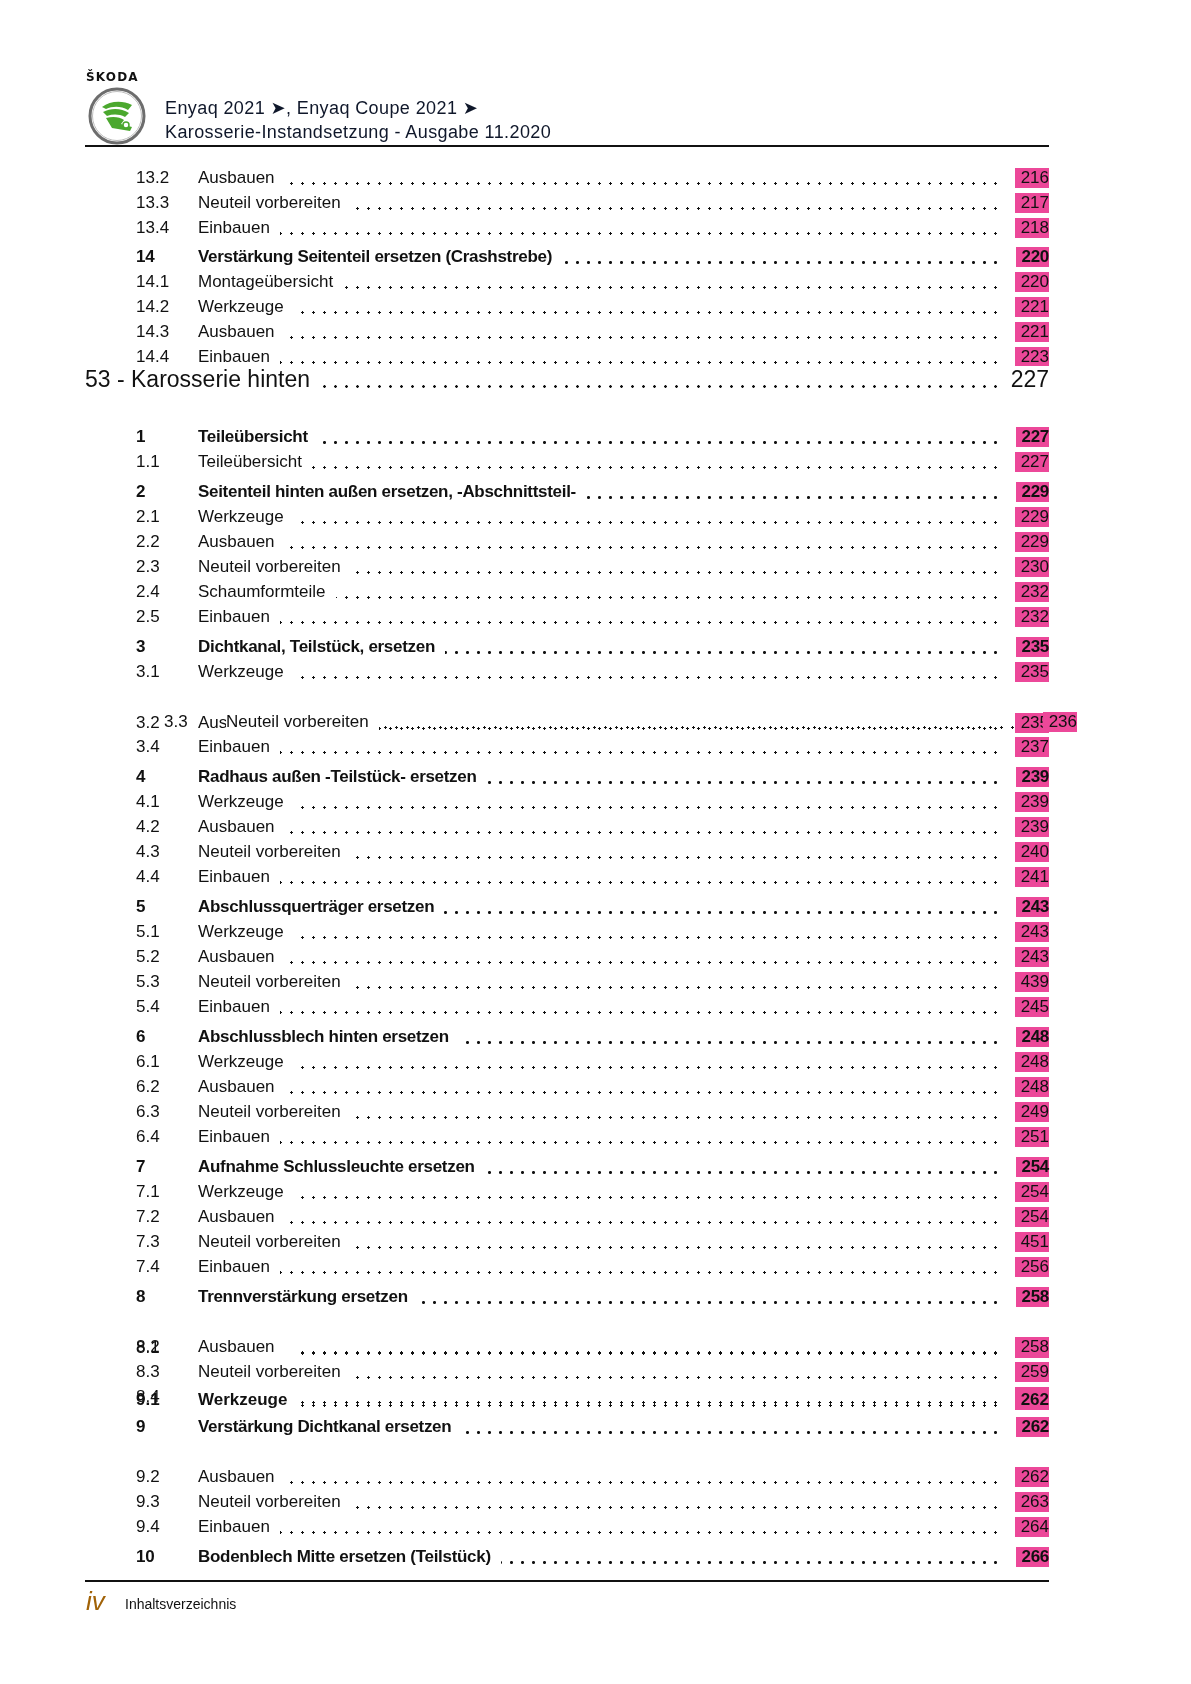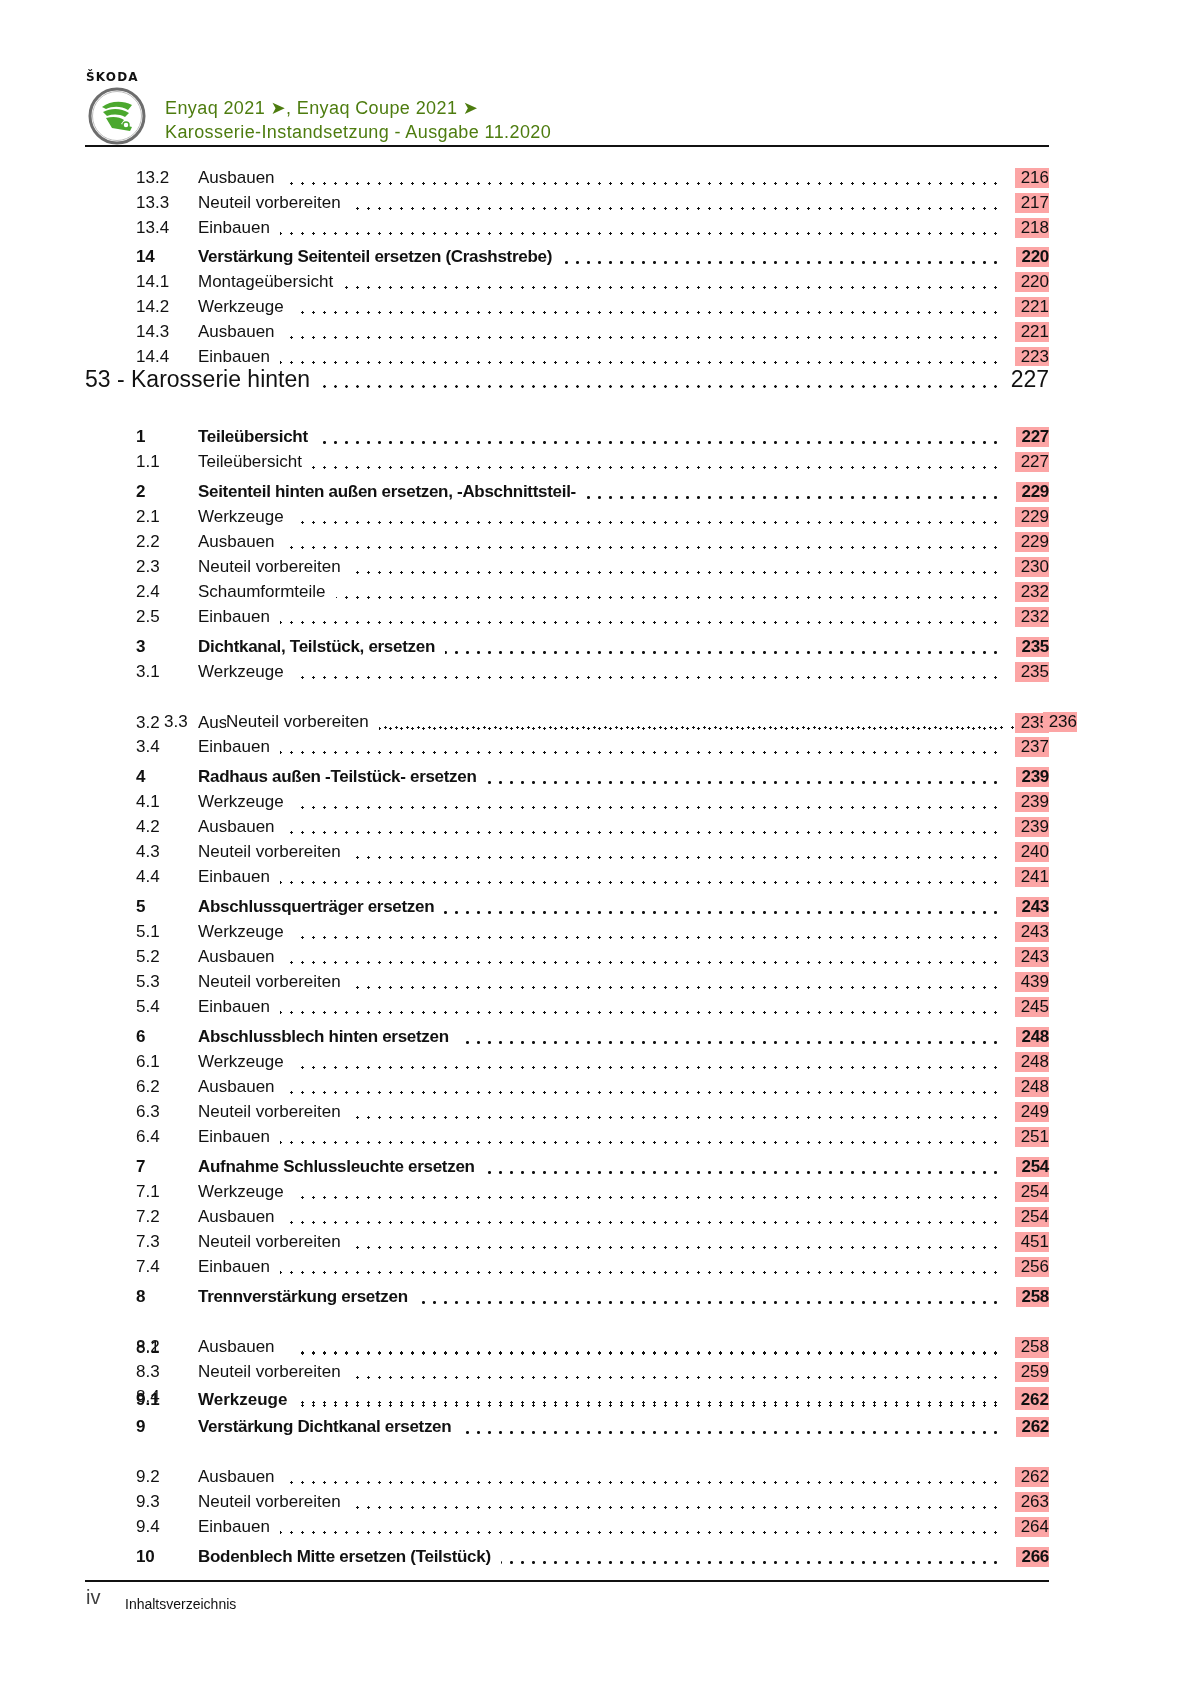--- a/index.html
+++ b/index.html
@@ -1,42 +1,42 @@
 <!DOCTYPE html>
 <html><head>
 <meta charset="utf-8">
 <style>
   html, body { margin:0; padding:0; background:#ffffff; }
   body { width:1191px; height:1684px; position:relative; overflow:hidden;
          font-family:"Liberation Sans", sans-serif; color:#111; }
   .brand { position:absolute; left:86px; top:70px; font-family:"DejaVu Sans", sans-serif;
            font-weight:bold; font-size:12px; letter-spacing:1.2px; color:#111; }
   .logo { position:absolute; left:88px; top:87px; width:58px; height:58px; }
-  .hdr-title { position:absolute; left:165px; font-size:18px; letter-spacing:0.4px; color:#4d7c0f; white-space:nowrap; }
+  .hdr-title { position:absolute; left:165px; font-size:18px; letter-spacing:0.4px; color:#0f172a; white-space:nowrap; }
   .hdr-title.l1 { top:97px; }
   .hdr-title.l2 { top:122px; }
   .rule { position:absolute; left:85px; width:964px; background:#111; }
   .rule.top { top:145px; height:2px; }
   .rule.bottom { top:1580px; height:2px; }
   .row { position:absolute; left:136px; width:913px; height:22px; display:flex; align-items:center; }
   .row .num { position:absolute; left:0; width:60px; font-size:17px; }
   .row .title { position:absolute; left:62px; font-size:17px; white-space:nowrap; background:#fff; padding-right:10px; z-index:2; }
   .row .leader { position:absolute; left:62px; right:48px; top:15px; height:3px;
                  background-image:radial-gradient(circle, #111 1px, transparent 1.3px);
                  background-size:11px 3px; background-repeat:repeat-x; background-position:right center; }
-  .row .page { position:absolute; right:0; font-size:17px; text-align:right; background:#fca5a5; padding-left:6px; z-index:2; }
+  .row .page { position:absolute; right:0; font-size:17px; text-align:right; background:#ec4899; padding-left:6px; z-index:2; }
   .row.bold .num, .row.bold .title, .row.bold .page { font-weight:bold; letter-spacing:-0.3px; }
   .row.bold .leader { background-image:radial-gradient(circle, #111 1.3px, transparent 1.6px); }
   .chapter { position:absolute; left:85px; width:964px; height:28px; }
   .chapter .title { position:absolute; left:0; top:0; font-size:23px; background:#fff; padding-right:10px; z-index:2; white-space:nowrap; }
   .chapter .leader { position:absolute; left:0; right:48px; top:19px; height:3px;
                  background-image:radial-gradient(circle, #111 1.2px, transparent 1.5px);
                  background-size:11px 3px; background-repeat:repeat-x; background-position:right center; }
   .chapter .page { position:absolute; right:0; top:0; font-size:23px; background:#fff; padding-left:4px; z-index:2; }
-  .footer-num { position:absolute; left:86px; top:1586px; font-size:20px; color:#404040; }
+  .footer-num { position:absolute; left:86px; top:1586px; font-size:26px; color:#a16207;font-style:italic; }
   .footer-label { position:absolute; left:125px; top:1596px; font-size:14px; color:#111; }
 </style>
 </head>
 <body>
 
 <div class="brand">ŠKODA</div>
 
 <svg class="logo" viewBox="0 0 58 58">
   <circle cx="29" cy="29" r="27" fill="#ffffff" stroke="#6d6d6d" stroke-width="3"></circle>
   <circle cx="29" cy="29" r="24.5" fill="none" stroke="#bdbdbd" stroke-width="1"></circle>

